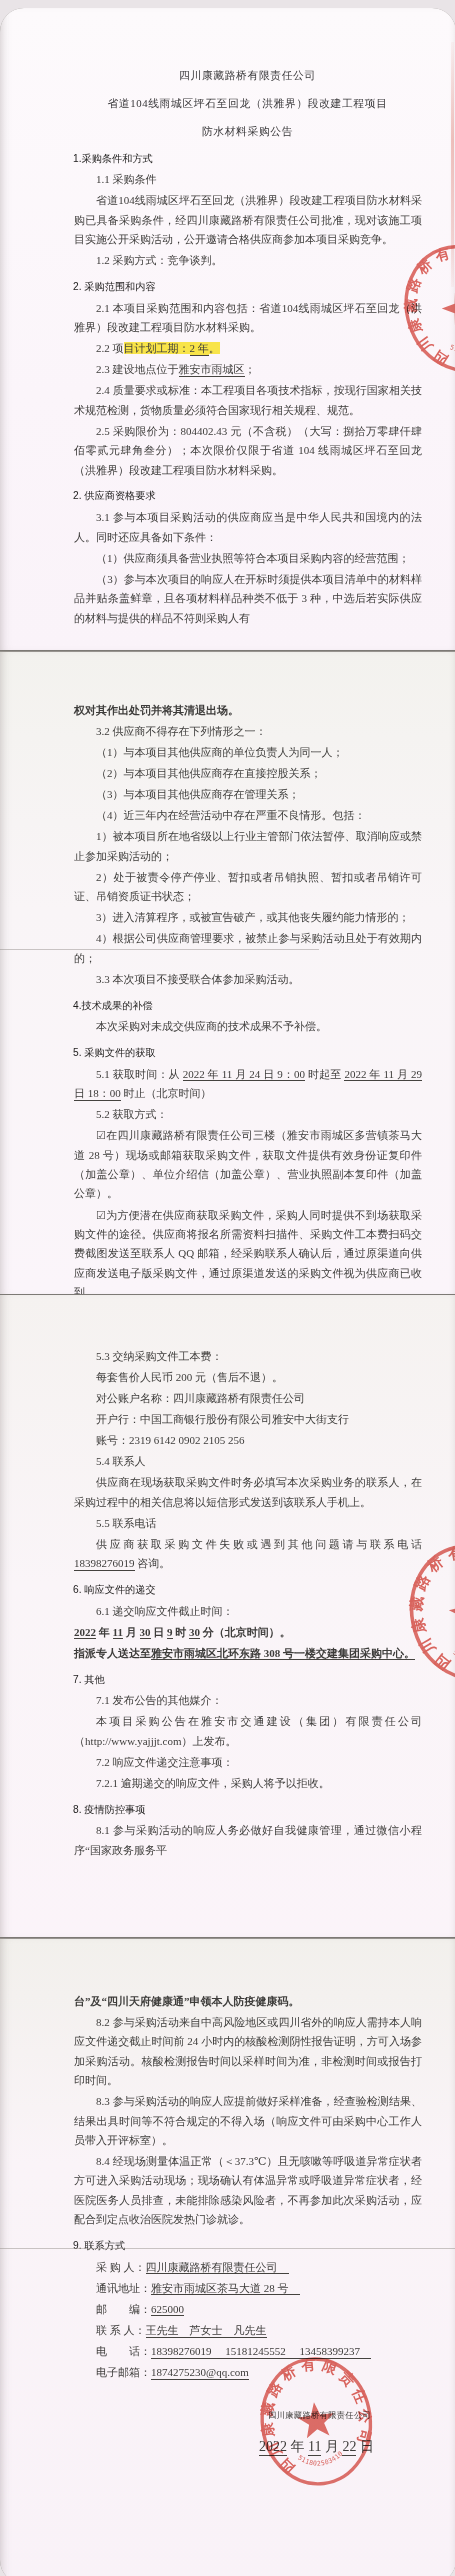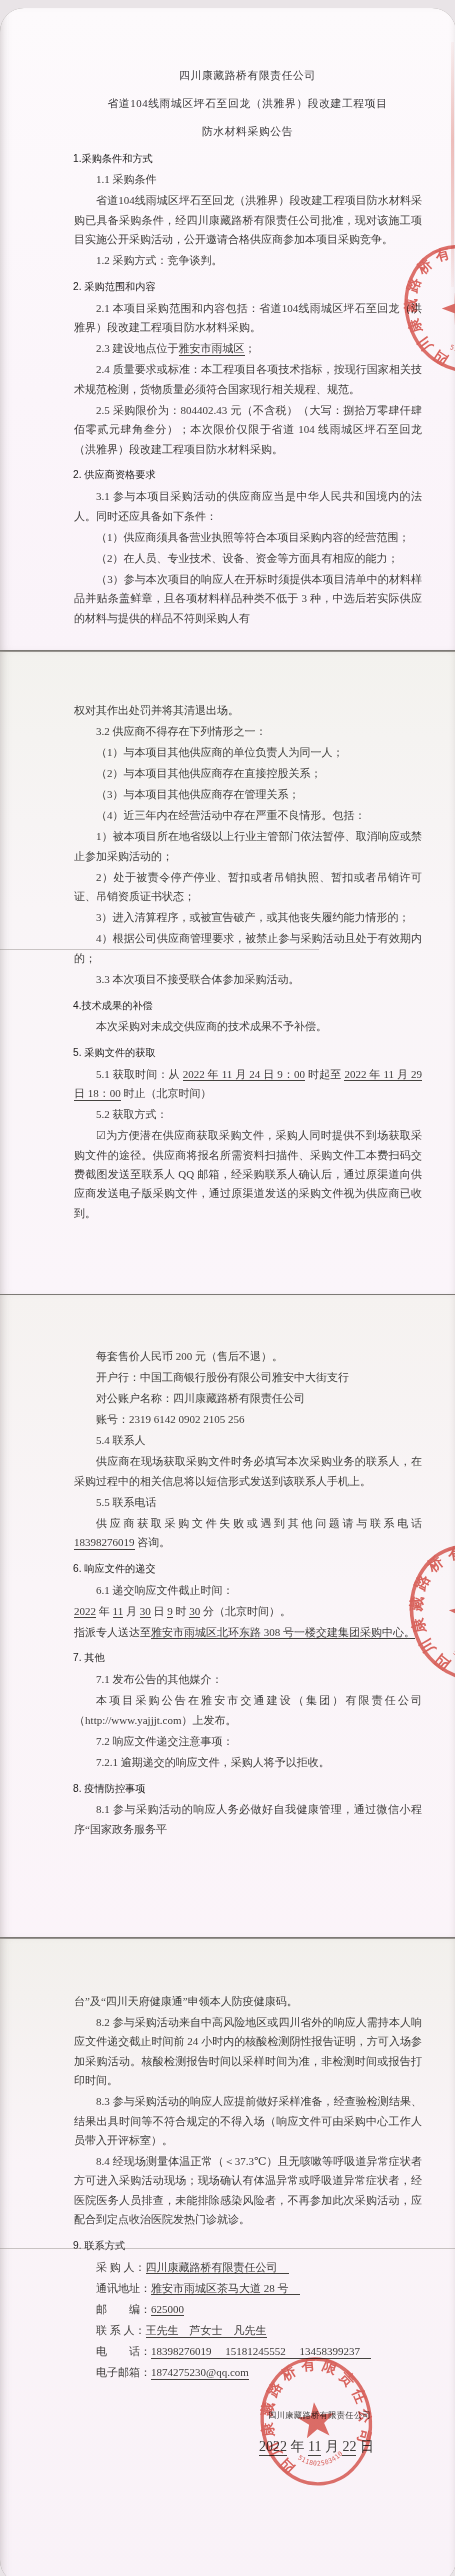--- a/index.html
+++ b/index.html
@@ -30,21 +30,21 @@
   }
   .h2{
     font-family:"Liberation Sans","DejaVu Sans",sans-serif;
     font-weight:normal;font-size:10.2px;line-height:19.4px;color:#222120;
     margin:6.3px 0 2.3px 0;
   }
   .para{
     font-size:11px;line-height:19.4px;margin:1.7px 0;text-align:justify;
     text-indent:2em;margin-left:1.1px;
   }
-  .para.noindent{text-indent:0;}
+  .para.noindent{text-indent:0;font-weight:bold;}
   .u{border-bottom:0.6px solid #45433f;padding-bottom:0.6px;}
   .hl{background:#f8e44a;}
   .seal-wrap{position:absolute;mix-blend-mode:multiply;opacity:.88;pointer-events:none;}
   #seal-p1{left:399px;top:230px;transform:rotate(-18deg);}
   #seal-p3{left:407px;top:1534px;transform:rotate(-12deg) scale(1.06);}
   #seal-p4{left:254px;top:2343px;transform:rotate(-7deg);}
   .sig-company{
     position:absolute;left:268px;top:2402px;font-size:8.3px;color:#3c3b39;letter-spacing:0.3px;
   }
   .sig-date{
@@ -67,27 +67,27 @@
     <div class="content">
         <div class="doc-title"><span>四川康藏路桥有限责任公司</span></div>
         <div class="doc-title"><span>省道104线雨城区坪石至回龙（洪雅界）段改建工程项目</span></div>
         <div class="doc-title"><span>防水材料采购公告</span></div>
         <div class="h2"><span>1.采购条件和方式</span></div>
         <p class="para"><span>1.1 采购条件</span></p>
         <p class="para"><span>省道104线雨城区坪石至回龙（洪雅界）段改建工程项目防水材料采购已具备采购条件，经四川康藏路桥有限责任公司批准，现对该施工项目实施公开采购活动，公开邀请合格供应商参加本项目采购竞争。</span></p>
         <p class="para"><span>1.2 采购方式：竞争谈判。</span></p>
         <div class="h2"><span>2. 采购范围和内容</span></div>
         <p class="para"><span>2.1 本项目采购范围和内容包括：省道104线雨城区坪石至回龙（洪雅界）段改建工程项目防水材料采购。</span></p>
+        <p class="para"><span>2.2 项</span><span class="hl">目计划工期：</span><span class="u hl">2 年</span><span class="hl">。</span></p>
         <p class="para"><span>2.3 建设地点位于</span><span class="u">雅安市雨城区</span><span>；</span></p>
         <p class="para"><span>2.4 质量要求或标准：本工程项目各项技术指标，按现行国家相关技术规范检测，货物质量必须符合国家现行相关规程、规范。</span></p>
         <p class="para"><span>2.5 采购限价为：804402.43 元（不含税）（大写：捌拾万零肆仟肆佰零贰元肆角叁分）；本次限价仅限于省道 104 线雨城区坪石至回龙（洪雅界）段改建工程项目防水材料采购。</span></p>
         <div class="h2"><span>2. 供应商资格要求</span></div>
         <p class="para"><span>3.1 参与本项目采购活动的供应商应当是中华人民共和国境内的法人。同时还应具备如下条件：</span></p>
         <p class="para"><span>（1）供应商须具备营业执照等符合本项目采购内容的经营范围；</span></p>
-        <p class="para"><span>（2）在人员、专业技术、设备、资金等方面具有相应的能力；</span></p>
         <p class="para"><span>（3）参与本次项目的响应人在开标时须提供本项目清单中的材料样品并贴条盖鲜章，且各项材料样品种类不低于 3 种，中选后若实际供应的材料与提供的样品不符则采购人有</span></p>
       </div>
     <div class="scan-streak"></div>
   </div>
 
   <div class="sep" style="top:642px"></div>
 
   <div class="page" id="page2">
     <div class="content">
         <p class="para noindent"><span>权对其作出处罚并将其清退出场。</span></p>
@@ -99,31 +99,33 @@
         <p class="para"><span>1）被本项目所在地省级以上行业主管部门依法暂停、取消响应或禁止参加采购活动的；</span></p>
         <p class="para"><span>2）处于被责令停产停业、暂扣或者吊销执照、暂扣或者吊销许可证、吊销资质证书状态；</span></p>
         <p class="para"><span>3）进入清算程序，或被宣告破产，或其他丧失履约能力情形的；</span></p>
         <p class="para"><span>4）根据公司供应商管理要求，被禁止参与采购活动且处于有效期内的；</span></p>
         <p class="para"><span>3.3 本次项目不接受联合体参加采购活动。</span></p>
         <div class="h2"><span>4.技术成果的补偿</span></div>
         <p class="para"><span>本次采购对未成交供应商的技术成果不予补偿。</span></p>
         <div class="h2"><span>5. 采购文件的获取</span></div>
         <p class="para"><span>5.1 获取时间：从 </span><span class="u">2022 年 11 月 24 日 9：00</span><span> 时起至 </span><span class="u">2022 年 11 月 29 日 18：00</span><span> 时止（北京时间）</span></p>
         <p class="para"><span>5.2 获取方式：</span></p>
+        <p class="para"><span>☑在四川康藏路桥有限责任公司三楼（雅安市雨城区多营镇茶马大道 28 号）现场或邮箱获取采购文件，获取文件提供有效身份证复印件（加盖公章）、单位介绍信（加盖公章）、营业执照副本复印件（加盖公章）。</span></p>
         <p class="para"><span>☑为方便潜在供应商获取采购文件，采购人同时提供不到场获取采购文件的途径。供应商将报名所需资料扫描件、采购文件工本费扫码交费截图发送至联系人 QQ 邮箱，经采购联系人确认后，通过原渠道向供应商发送电子版采购文件，通过原渠道发送的采购文件视为供应商已收到。</span></p>
       </div>
   </div>
 
   <div class="sep" style="top:1286px"></div>
 
   <div class="page" id="page3">
     <div class="content">
+        <p class="para"><span>5.3 交纳采购文件工本费：</span></p>
         <p class="para"><span>每套售价人民币 200 元（售后不退）。</span></p>
+        <p class="para"><span>对公账户名称：四川康藏路桥有限责任公司</span></p>
         <p class="para"><span>开户行：中国工商银行股份有限公司雅安中大街支行</span></p>
-        <p class="para"><span>对公账户名称：四川康藏路桥有限责任公司</span></p>
         <p class="para"><span>账号：2319 6142 0902 2105 256</span></p>
         <p class="para"><span>5.4 联系人</span></p>
         <p class="para"><span>供应商在现场获取采购文件时务必填写本次采购业务的联系人，在采购过程中的相关信息将以短信形式发送到该联系人手机上。</span></p>
         <p class="para"><span>5.5 联系电话</span></p>
         <p class="para"><span>供应商获取采购文件失败或遇到其他问题请与联系电话 </span><span class="u">18398276019</span><span> 咨询。</span></p>
         <div class="h2"><span>6. 响应文件的递交</span></div>
         <p class="para"><span>6.1 递交响应文件截止时间：</span></p>
         <p class="para noindent"><span class="u">2022</span><span> 年 </span><span class="u">11</span><span> 月 </span><span class="u">30</span><span> 日 </span><span class="u">9</span><span> 时 </span><span class="u">30</span><span> 分（北京时间）。</span></p>
         <p class="para noindent"><span>指派专人送达至</span><span class="u">雅安市雨城区北环东路 308 号一楼交建集团采购中心。</span></p>
         <div class="h2"><span>7. 其他</span></div>

